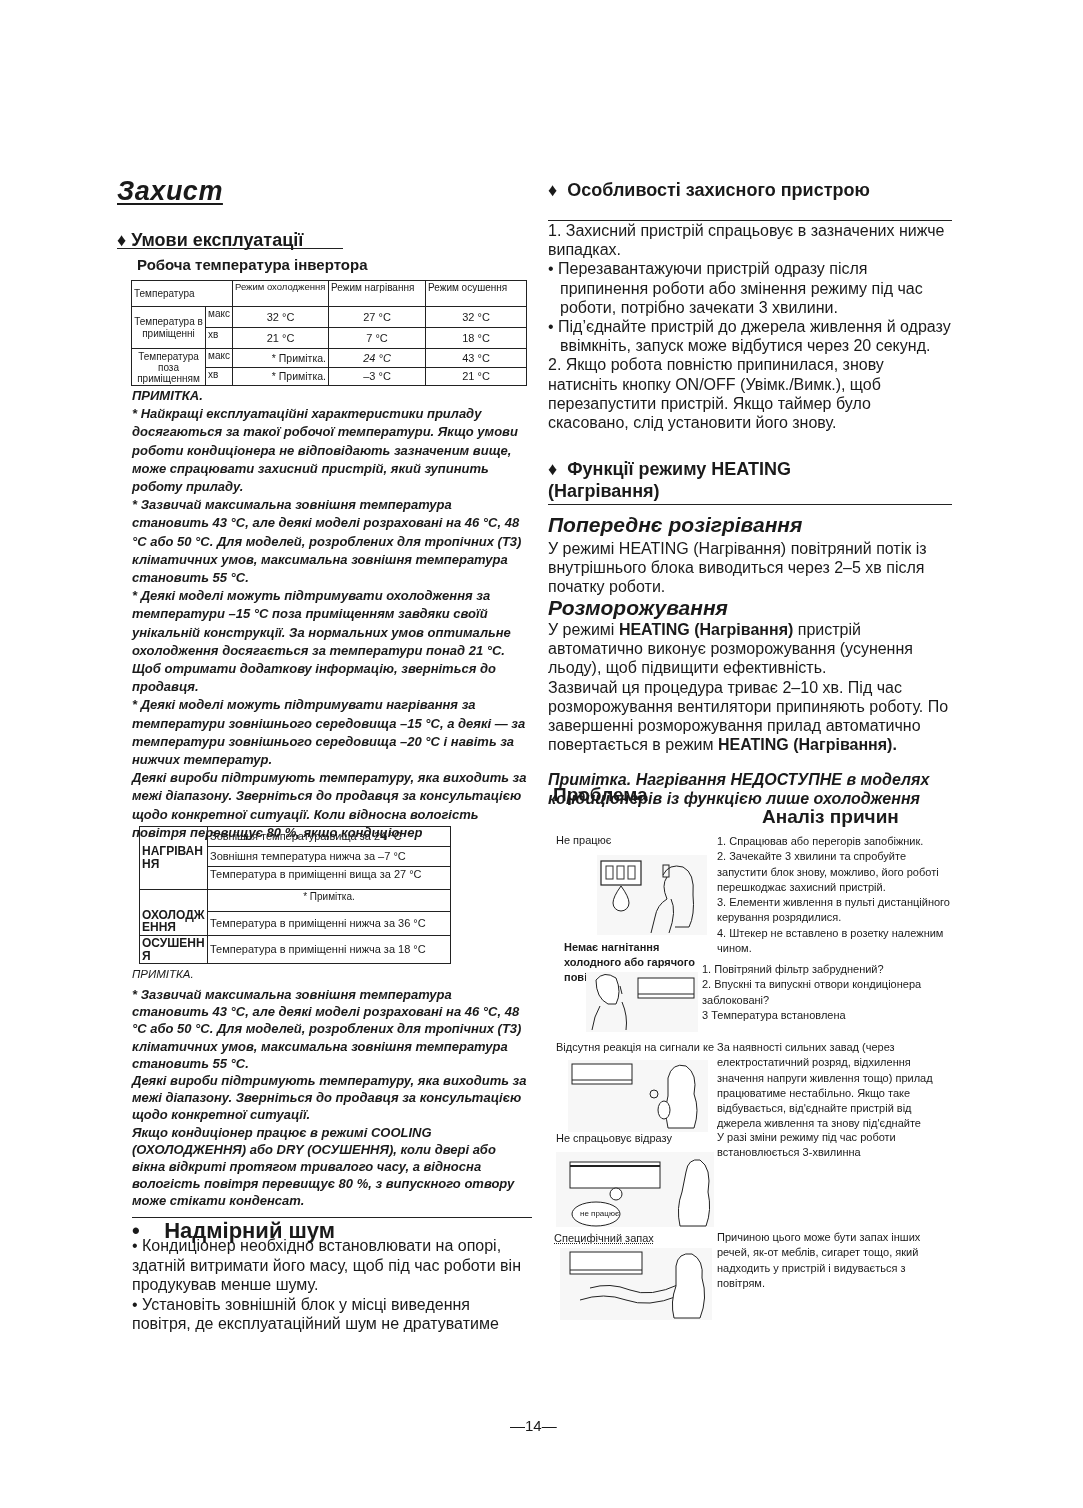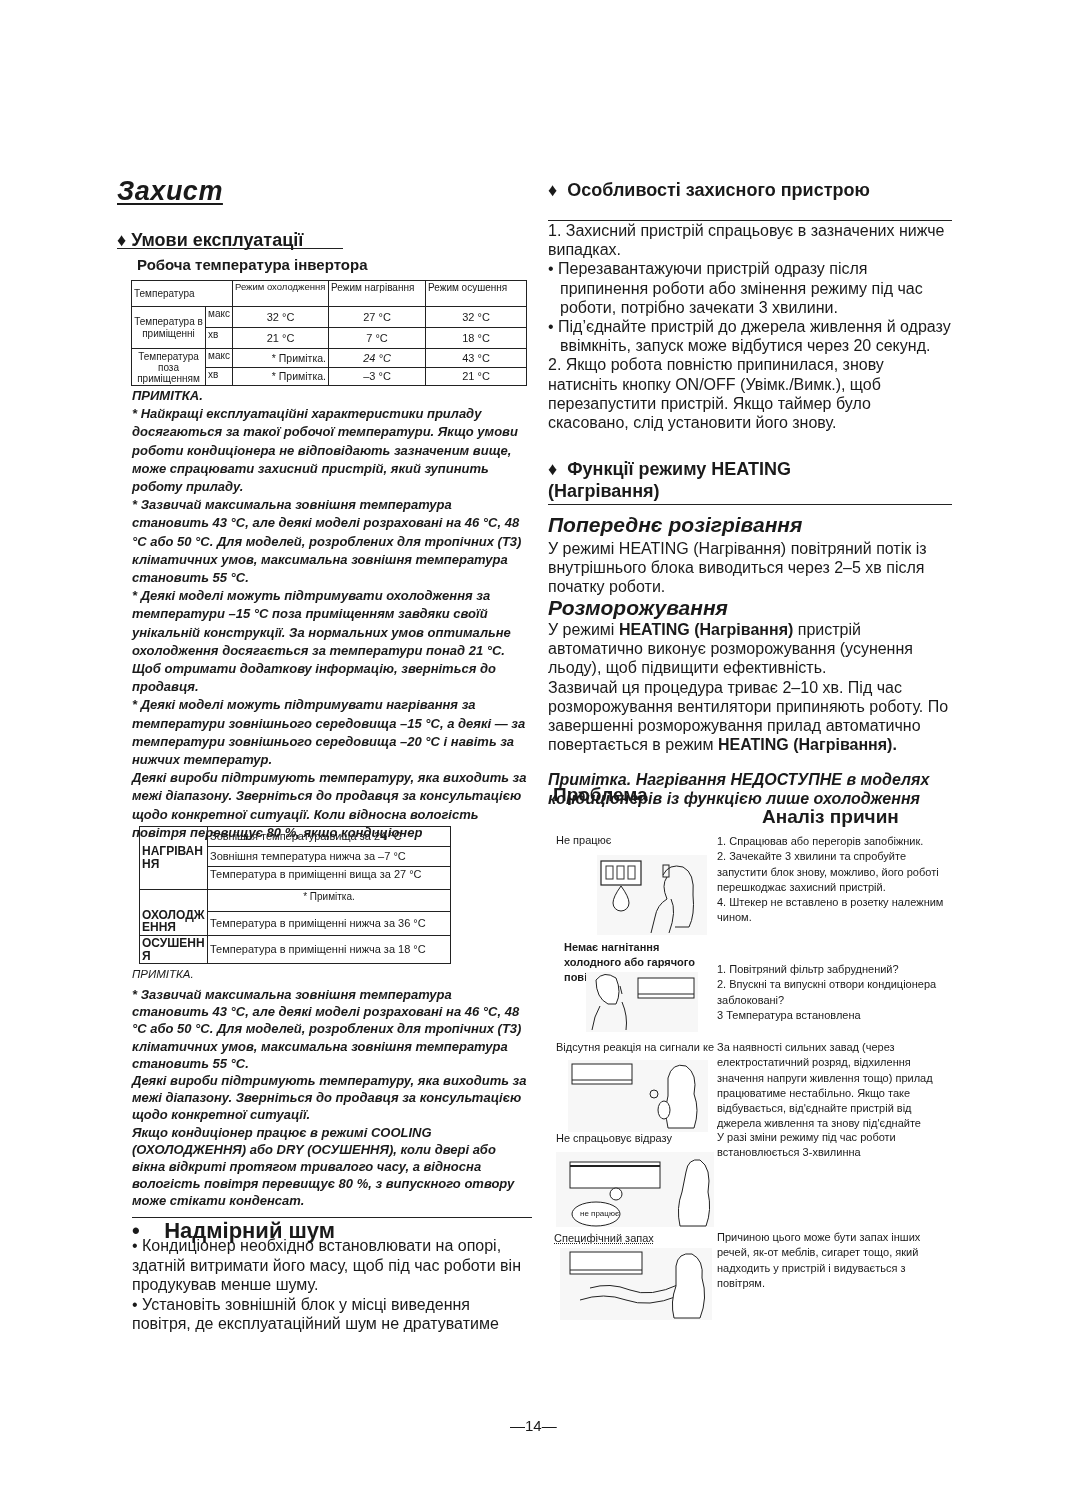--- a/index.html
+++ b/index.html
@@ -194,34 +194,35 @@
     <path d="M24 31 Q16 42 16 48 A8 8 0 0 0 32 48 Q32 42 24 31Z" fill="#fff" stroke="#222"></path>
     <path d="M66 20 Q72 8 86 12 Q98 18 96 40 Q98 60 92 72 L78 72" fill="none" stroke="#222"></path>
     <path d="M70 22 Q64 30 70 44 Q60 50 58 62 L54 78" fill="none" stroke="#222"></path>
     <path d="M74 44 Q80 56 72 78" fill="none" stroke="#222"></path>
     <rect x="66" y="10" width="6" height="12" fill="none" stroke="#222"></rect>
   </svg>
 </div>
 <div class="abs ans" style="left:717px;top:834px;width:235px;">
   <p>1.    Спрацював або перегорів запобіжник.</p>
   <p>2.    Зачекайте 3 хвилини та спробуйте запустити блок знову, можливо, його роботі перешкоджає захисний пристрій.</p>
+  <p>3.    Елементи живлення в пульті дистанційного керування розрядилися.</p>
   <p>4.    Штекер не вставлено в розетку належним чином.</p>
 </div>
 
 <div class="abs prob" style="left:564px;top:940px;width:140px;height:45px;overflow:hidden;font-weight:bold;">Немає нагнітання холодного або гарячого повітр</div>
 <div class="pic" style="left:586px;top:972px;width:112px;height:60px;">
   <svg width="112" height="60" viewBox="0 0 112 60">
     <path d="M10 8 Q18 -2 30 6 Q36 20 30 32 L22 32 Q10 26 10 8Z" fill="#fff" stroke="#222"></path>
     <path d="M14 34 Q8 44 6 58 M36 30 Q42 44 40 58" fill="none" stroke="#222"></path>
     <path d="M36 22 L34 14" stroke="#222"></path>
     <rect x="52" y="6" width="56" height="20" fill="#fff" stroke="#222"></rect>
     <line x1="52" y1="22" x2="108" y2="22" stroke="#222"></line>
   </svg>
 </div>
-<div class="abs ans" style="left:717px;top:962px;width:235px;">
+<div class="abs ans" style="left:702px;top:962px;width:235px;">
   <p>1.    Повітряний фільтр забруднений?</p>
   <p>2.    Впускні та випускні отвори кондиціонера заблоковані?</p>
   <p>3     Температура встановлена</p>
 </div>
 
 <div class="abs prob" style="left:556px;top:1040px;width:160px;height:30px;overflow:hidden;">Відсутня реакція на сигнали ке</div>
 <div class="pic" style="left:568px;top:1060px;width:140px;height:72px;">
   <svg width="140" height="72" viewBox="0 0 140 72">
     <rect x="4" y="4" width="60" height="20" fill="#fff" stroke="#222"></rect>
     <line x1="4" y1="20" x2="64" y2="20" stroke="#222"></line>

